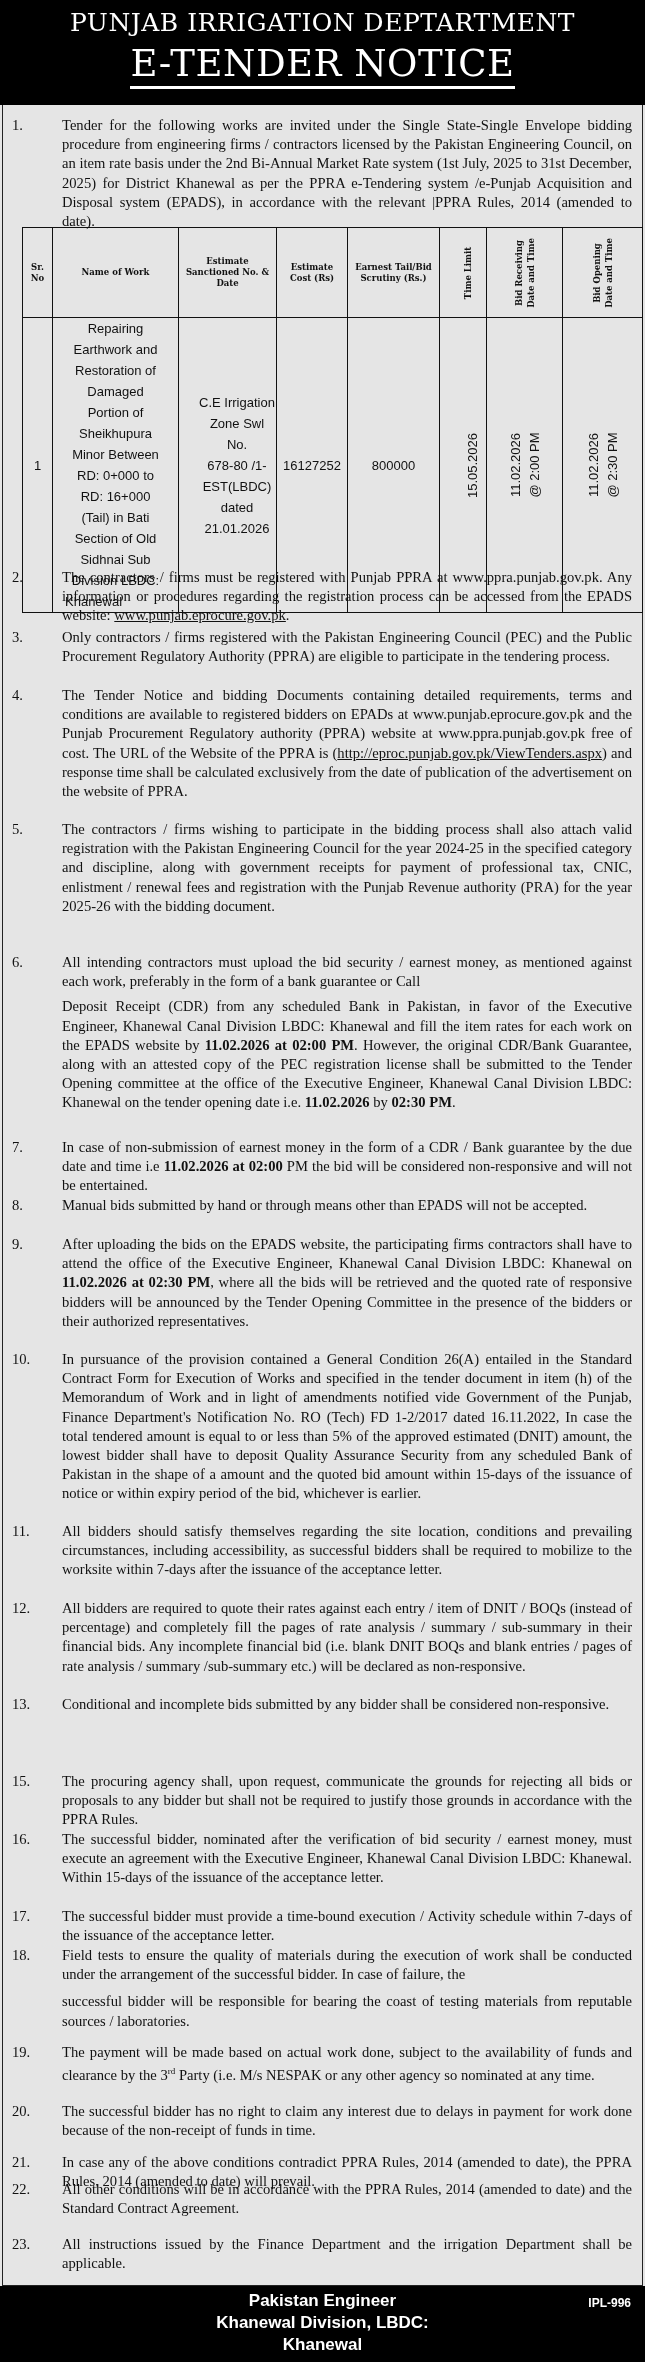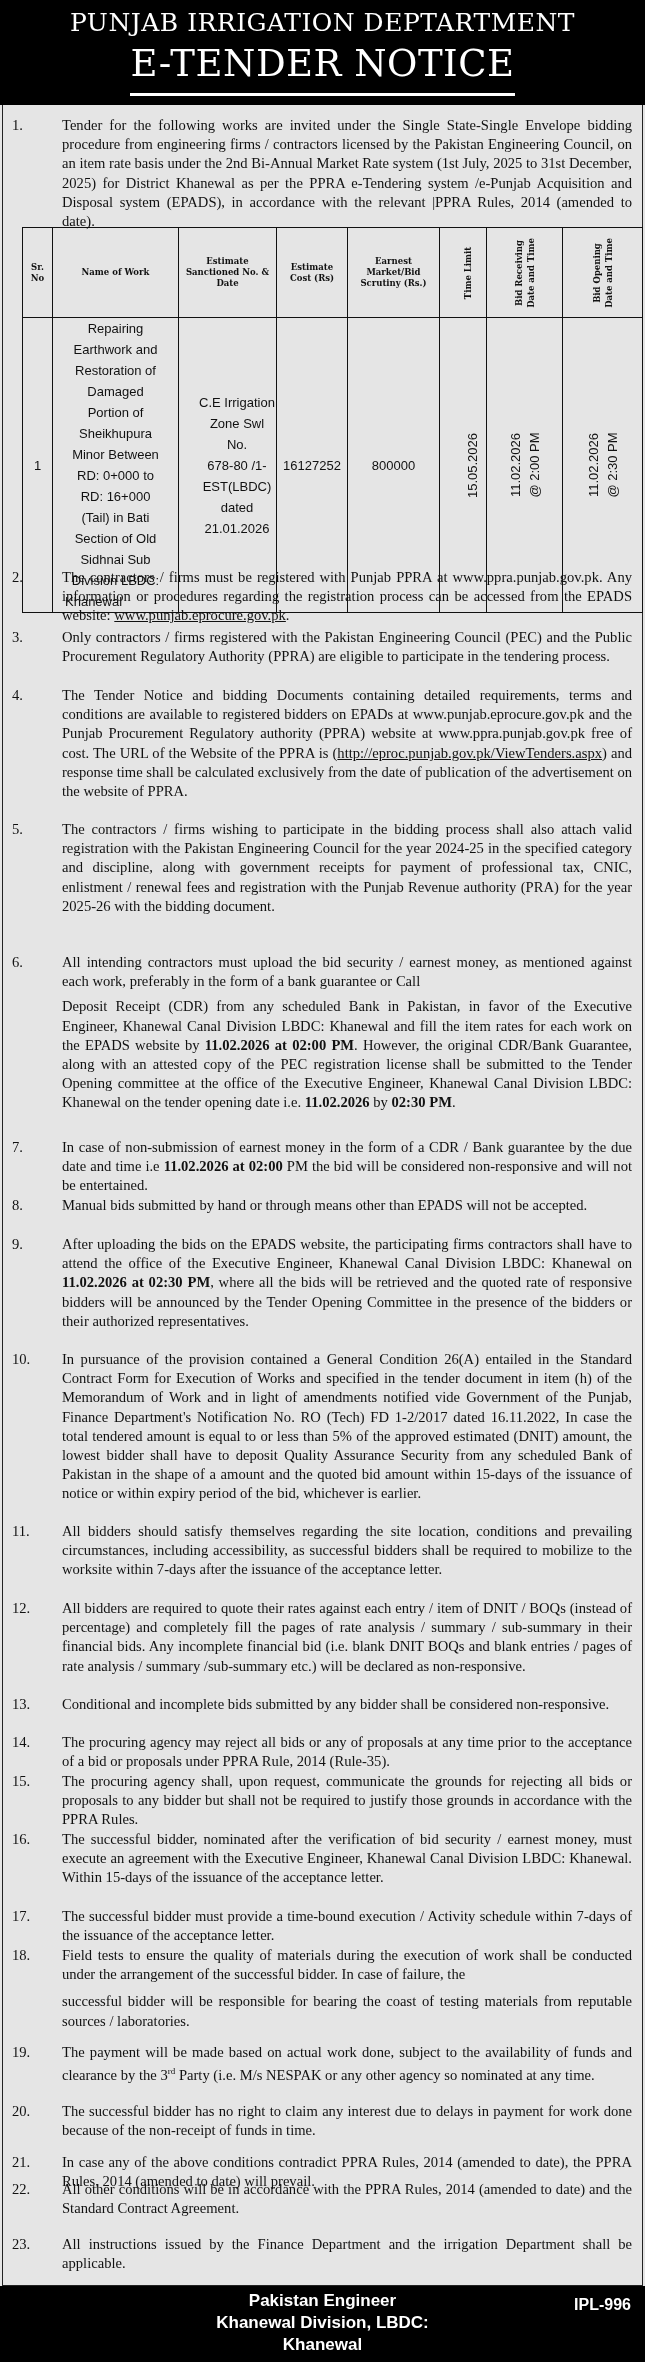--- a/index.html
+++ b/index.html
@@ -2,42 +2,42 @@
 <html><head>
 <meta charset="utf-8">
 <style>
   * { box-sizing: border-box; margin: 0; padding: 0; }
   html, body { width: 645px; background: #ffffff; }
   body { font-family: "DejaVu Serif", "Liberation Serif", serif; color: #111; }
   .page { width: 645px; height: 2362px; position: relative; background: #e5e5e5; overflow: hidden; }
 
   .header { width: 645px; height: 105px; background: #000; color: #fff; text-align: center; padding-top: 8px; }
   .header .dept { font-family: "DejaVu Serif", serif; font-size: 25px; letter-spacing: 0.5px; line-height: 30px; }
-  .header .notice { display: inline-block; font-family: "DejaVu Serif", serif; font-size: 37px; line-height: 44px; margin-top: 4px; border-bottom: 3px solid #fff; padding-bottom: 7px; letter-spacing: 0.5px; }
+  .header .notice { display: inline-block; font-family: "DejaVu Serif", serif; font-size: 37px; line-height: 44px; margin-top: 4px; border-bottom: 3px solid #fff; padding-bottom: 0px; letter-spacing: 0.5px; }
 
   .body-box { position: absolute; left: 2px; top: 105px; width: 641px; height: 2181px; border: 1.5px solid #222; border-top: none; }
 
   .item { position: absolute; left: 12px; width: 620px; font-family: "Liberation Serif", serif; font-size: 14.6px; line-height: 19.2px; color: #111; }
   .item .num { position: absolute; left: 0; top: 0; width: 40px; }
   .item .txt { margin-left: 50px; text-align: justify; }
   .item .txt b { font-weight: bold; }
   .item .txt u { text-decoration: underline; }
 
   table.works { position: absolute; left: 22px; top: 227px; width: 620px; border-collapse: collapse; table-layout: fixed; font-family: "DejaVu Serif", serif; }
   table.works th, table.works td { border: 1.3px solid #111; vertical-align: middle; text-align: center; }
   table.works th { font-size: 8.5px; font-weight: bold; line-height: 11px; height: 90px; padding: 2px; }
   table.works td { font-family: "Liberation Sans", sans-serif; font-size: 13px; line-height: 21px; height: 238px; }
   .rot { display: inline-block; transform: rotate(-90deg); white-space: nowrap; line-height: 12px; }
   .rotd { display: inline-block; transform: rotate(-90deg); white-space: nowrap; font-size: 13px; line-height: 19px; }
   td.work-name { text-align: justify; text-align-last: left; padding: 0 12px; font-size: 13px; line-height: 17.3px; }
   td.sanction { text-align: left; padding-left: 19px; font-size: 13px; line-height: 22.5px; }
 
   .footer { position: absolute; left: 0; top: 2286px; width: 645px; height: 76px; background: #000; color: #fff; text-align: center; font-family: "Liberation Sans", sans-serif; font-weight: bold; }
   .footer .sig { font-size: 17px; line-height: 22px; padding-top: 4px; }
-  .footer .ref { position: absolute; right: 14px; top: 10px; font-size: 16px; }
+  .footer .ref { position: absolute; right: 14px; top: 10px; font-size: 12px; }
 </style>
 </head>
 <body>
 
 <div class="page">
 
   <div class="header">
     <div class="dept">PUNJAB IRRIGATION DEPTARTMENT</div>
     <div class="notice">E-TENDER NOTICE</div>
   </div>
@@ -59,21 +59,21 @@
         <col style="width:47px">
         <col style="width:76px">
         <col style="width:80px">
     </colgroup>
     <thead>
       <tr>
         <th>Sr. No</th>
         <th>Name of Work</th>
         <th>Estimate Sanctioned No. &amp; Date</th>
         <th>Estimate Cost (Rs)</th>
-        <th>Earnest Market/Bid Scrutiny (Rs.)</th>
+        <th>Earnest Tail/Bid Scrutiny (Rs.)</th>
         <th><span class="rot">Time Limit</span></th>
         <th>
           <span class="rot"><span>Bid Receiving</span><br><span>Date and Time</span></span>
         </th>
         <th>
           <span class="rot"><span>Bid Opening</span><br><span>Date and Time</span></span>
         </th>
       </tr>
     </thead>
     <tbody>
@@ -158,24 +158,20 @@
   <div class="item" style="top:1599px;">
     <span class="num">12.</span>
     <div class="txt">All bidders are required to quote their rates against each entry / item of DNIT / BOQs (instead of percentage) and completely fill the pages of rate analysis / summary / sub-summary in their financial bids. Any incomplete financial bid (i.e. blank DNIT BOQs and blank entries / pages of rate analysis / summary /sub-summary etc.) will be declared as non-responsive.</div>
   </div>
 
   <div class="item" style="top:1695px;">
     <span class="num">13.</span>
     <div class="txt">Conditional and incomplete bids submitted by any bidder shall be considered non-responsive.</div>
   </div>
 
-  <div class="item" style="top:1733px;">
-    <span class="num">14.</span>
-    <div class="txt">The procuring agency may reject all bids or any of proposals at any time prior to the acceptance of a bid or proposals under PPRA Rule, 2014 (Rule-35).</div>
-  </div>
 
   <div class="item" style="top:1772px;">
     <span class="num">15.</span>
     <div class="txt">The procuring agency shall, upon request, communicate the grounds for rejecting all bids or proposals to any bidder but shall not be required to justify those grounds in accordance with the PPRA Rules.</div>
   </div>
 
   <div class="item" style="top:1830px;">
     <span class="num">16.</span>
     <div class="txt">The successful bidder, nominated after the verification of bid security / earnest money, must execute an agreement with the Executive Engineer, Khanewal Canal Division LBDC: Khanewal. Within 15-days of the issuance of the acceptance letter.</div>
   </div>

